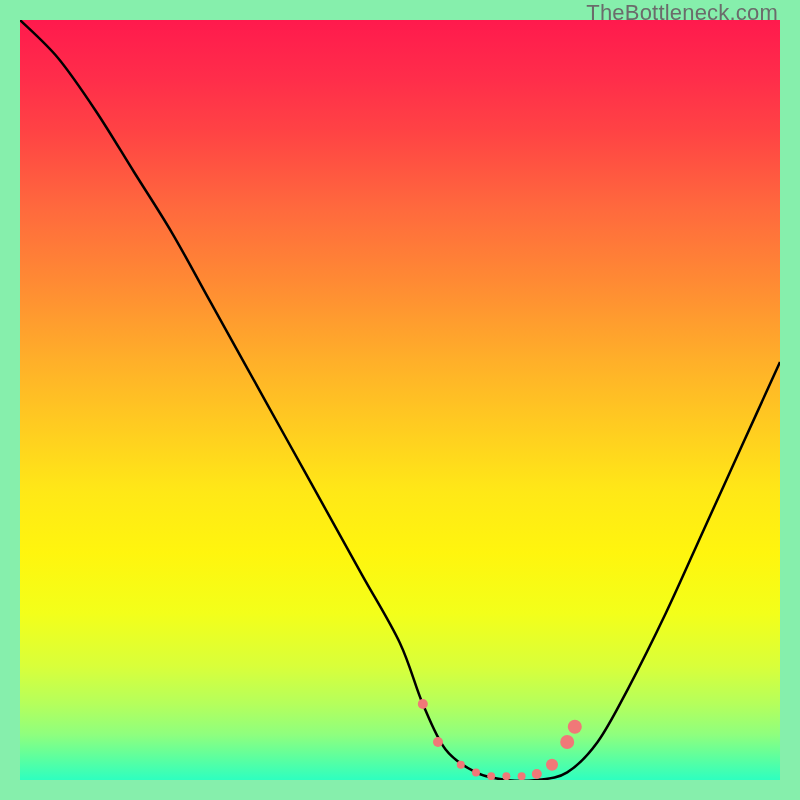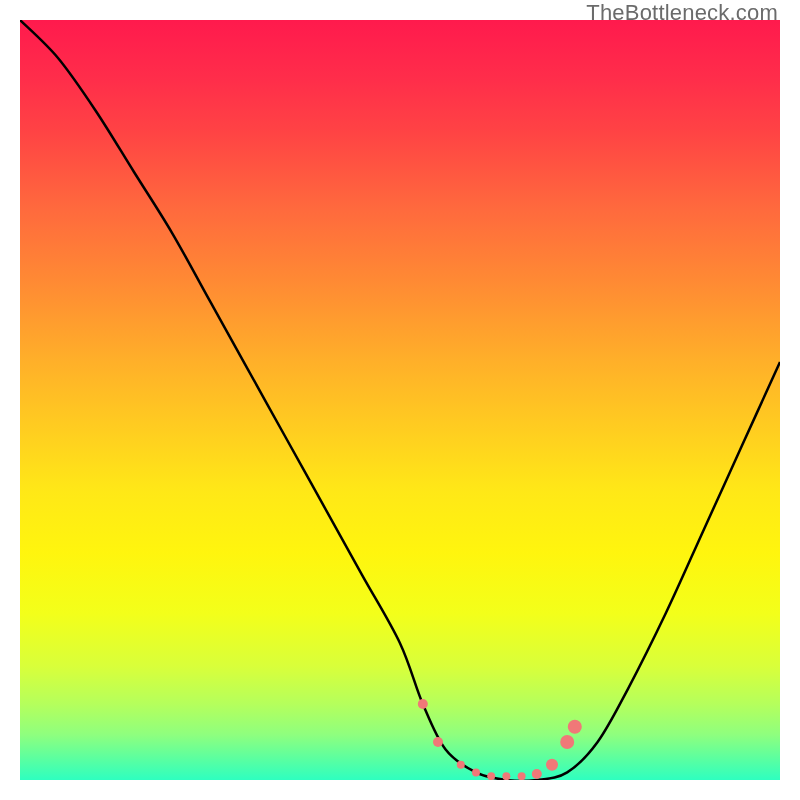--- a/index.html
+++ b/index.html
@@ -1,21 +1,21 @@
 <!DOCTYPE html>
 <html><head>
 <meta charset="utf-8">
 <style>
   * { margin: 0; padding: 0; box-sizing: border-box; }
   html, body { width: 800px; height: 800px; background: #000; overflow: hidden; }
   .container {
     position: relative;
     width: 800px;
     height: 800px;
-    background: #ffffff;
+    background: #86efac;
   }
   .plot-area {
     position: absolute;
     left: 20px;
     top: 20px;
     width: 760px;
     height: 760px;
     background: linear-gradient(to bottom,
       #ff1a4d 0%,
       #ff2e4a 8%,

